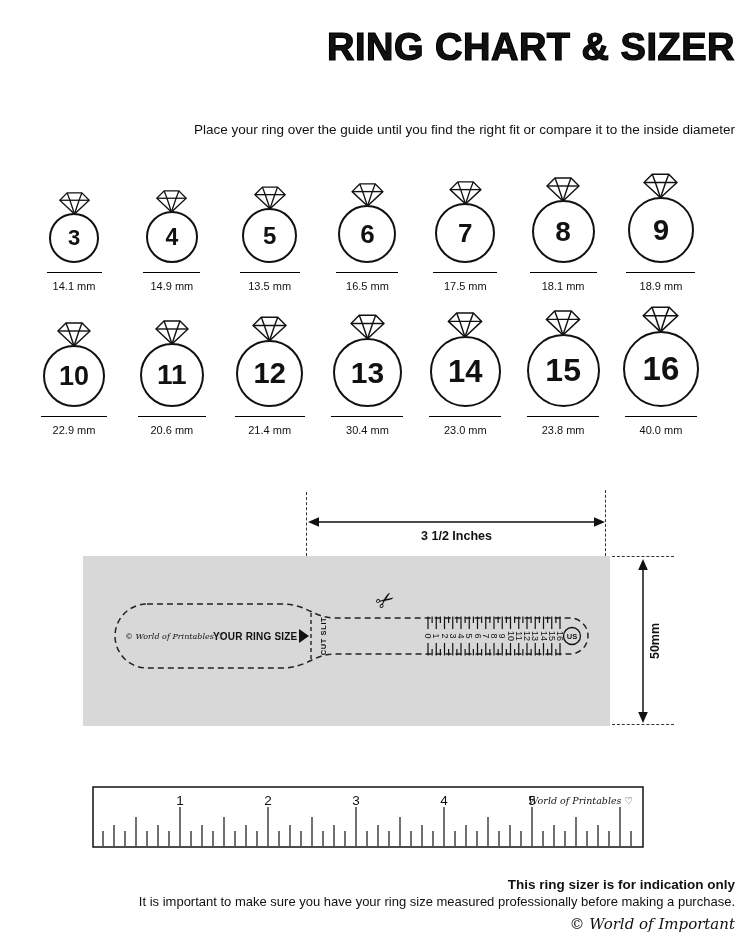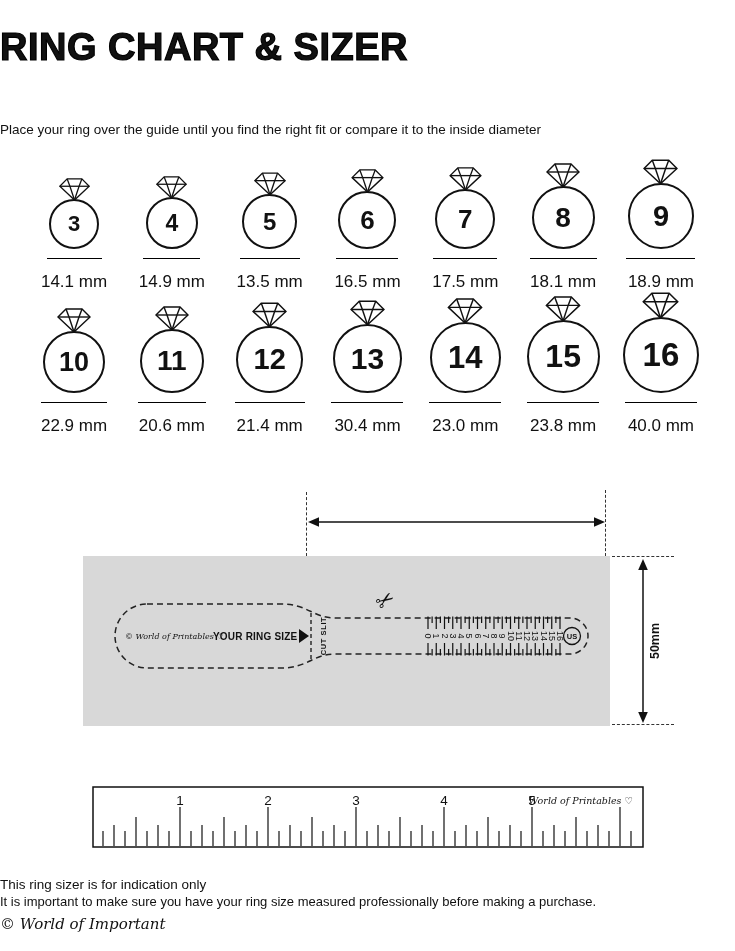--- a/index.html
+++ b/index.html
@@ -1,35 +1,35 @@
 <!DOCTYPE html>
 <html><head>
 <meta charset="utf-8">
 <style>
   html,body{margin:0;padding:0;background:#fff;}
   .page{position:relative;width:735px;height:951px;background:#ffffff;color:#111;
         font-family:"Liberation Sans",sans-serif;overflow:hidden;}
   .abs{position:absolute;}
-  .center{position:absolute;left:0;width:100%;text-align:left;}
+  .center{position:absolute;left:0;width:100%;text-align:right;}
 
   .page-title{top:26px;font-size:38px;font-weight:900;letter-spacing:.5px;margin:0;
               -webkit-text-stroke:1.2px #000;}
   .intro-bold{top:105px;font-size:13.5px;font-weight:bold;}
   .intro-text{top:122px;font-size:13.5px;}
 
   .ring-row{position:absolute;left:26px;right:26px;display:flex;justify-content:space-between;align-items:flex-end;}
   #ring-row-0{top:182px;height:110px;}
   #ring-row-1{top:316px;height:120px;}
   .ring-item{display:flex;flex-direction:column;align-items:center;width:96px;}
   .diamond{margin-bottom:-2px;}
   .diamond polygon,.diamond line{fill:none;stroke:#111;stroke-width:1.4;}
   .ring-circle{border:2.2px solid #111;border-radius:50%;display:flex;align-items:center;
                justify-content:center;font-weight:bold;box-sizing:border-box;background:#fff;}
   .ring-line{border-top:1.6px solid #000;margin-top:9px;}
-  .ring-mm{font-size:17px;margin-top:13px;}
+  .ring-mm{font-size:11px;margin-top:7px;}
 
   .vdash{position:absolute;width:0;border-left:1.5px dashed #333;}
   .hdash{position:absolute;height:0;border-top:1.5px dashed #333;}
   .arrow-line{stroke:#111;stroke-width:1.5;}
   .arrow-head{fill:#111;}
   .measure-label{position:absolute;font-weight:bold;font-size:12.5px;text-align:center;}
 
   .gray-box{position:absolute;left:83px;top:556px;width:527px;height:170px;background:#d8d8d8;}
   .strap-svg{position:absolute;left:0;top:0;width:527px;height:170px;}
   .strap-outline{fill:none;stroke:#222;stroke-width:1.5;stroke-dasharray:6 4;}
@@ -44,21 +44,21 @@
 
   .vmeasure{position:absolute;left:645px;top:576px;width:20px;height:130px;
             display:flex;align-items:center;justify-content:center;}
   .vmeasure span{transform:rotate(-90deg);white-space:nowrap;font-weight:bold;font-size:12.5px;}
 
   .important{top:740px;font-size:13px;}
 
   .ruler-num{font-size:13.5px;fill:#111;}
   .ruler-brand{font-size:9.5px;font-family:"DejaVu Serif",serif;font-style:italic;fill:#111;}
 
-  .footer-bold{top:877px;font-size:13.5px;font-weight:normal;}
+  .footer-bold{top:877px;font-size:13.5px;font-weight:bold;}
   .footer-text{top:894px;font-size:13px;}
   .footer-brand{top:915px;font-size:15px;font-family:"DejaVu Serif",serif;font-style:italic;}
 </style>
 </head>
 <body>
 
 <div class="page">
 
   <h1 class="center page-title">RING CHART &amp; SIZER</h1>
   <div class="center intro-text">Place your ring over the guide until you find the right fit or compare it to the inside diameter</div>
@@ -250,20 +250,21 @@
       </div>
     </div>
 
   <div class="vdash" style="left:306px;top:492px;height:64px;"></div>
   <div class="vdash" style="left:605px;top:490px;height:66px;"></div>
   <svg class="abs" style="left:307px;top:514px;" width="299" height="16">
     <line x1="4" y1="8" x2="295" y2="8" class="arrow-line"></line>
     <polygon points="1,8 12,3.2 12,12.8" class="arrow-head"></polygon>
     <polygon points="298,8 287,3.2 287,12.8" class="arrow-head"></polygon>
   </svg>
+  <div class="measure-label" style="left:307px;top:529px;width:299px;">3 1/2 Inches</div>
 
   <div class="gray-box">
     <svg class="strap-svg" viewBox="0 0 527 170">
       <path class="strap-outline" d="M 64 48 H 198 C 225 48 230 62 252 62 H 487 A 18 18 0 0 1 487 98 H 252 C 230 98 225 112 198 112 H 64 A 32 32 0 0 1 64 48 Z"></path>
       <line class="slit" x1="228" y1="57" x2="228" y2="103"></line>
       <text class="tiny-brand" x="42" y="83">© World of Printables ♡</text>
       <text class="yrs" x="130" y="84">YOUR RING SIZE</text>
       <polygon points="216,73 226,80 216,87" fill="#111"></polygon>
       <text class="cutslit" x="240" y="82.5" text-anchor="middle" transform="rotate(-90 240 80)">CUT SLIT</text>
       <text class="scissors" x="302" y="52" text-anchor="middle" transform="rotate(-35 302 44)">✂</text>

